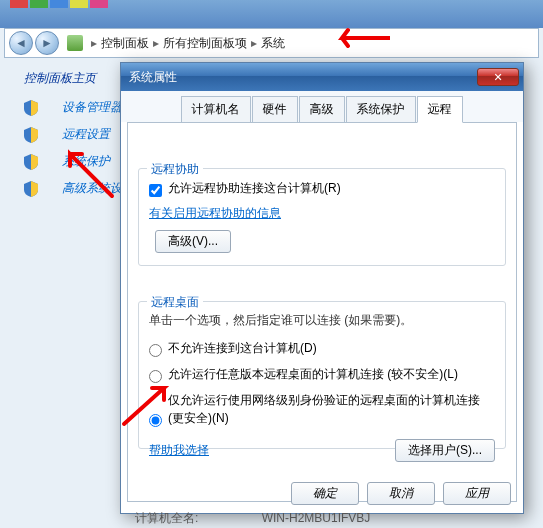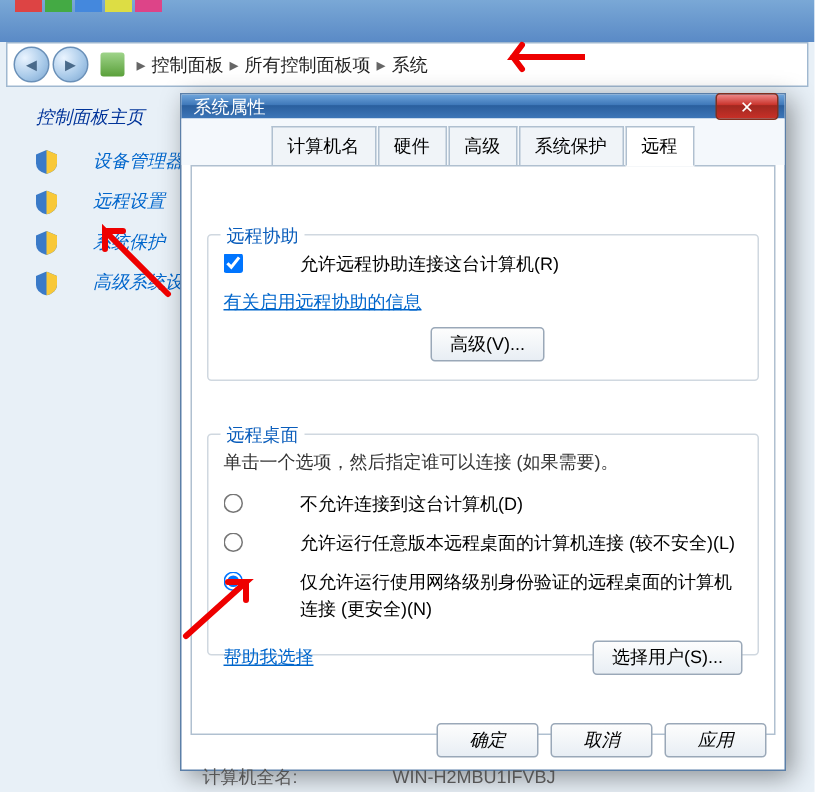--- a/index.html
+++ b/index.html
@@ -25,42 +25,42 @@
     
     
     .sidebar { position: absolute; left: 24px; top: 70px; width: 110px; font-style: italic; }
     .sidebar-title { color: #003399; font-size: 12px; margin-bottom: 12px; }
     .sidebar-item { display: flex; align-items: center; margin-bottom: 10px; font-size: 12px; cursor: pointer; gap: 20px; }
     .sidebar-item .shield { width: 14px; height: 16px; margin-right: 4px; }
     .sidebar-item span.link { color: #0066cc; }
     
     
     .dialog { position: absolute; left: 120px; top: 62px; width: 404px; height: 452px; background: #fff; border: 1px solid #5b7fa8; box-shadow: 4px 4px 16px rgba(0,0,0,0.4); }
-    .dialog-titlebar { height: 16px; background: linear-gradient(#6ea4da, #3d76b8 45%, #2a5f9e 46%, #3d76b8); display: flex; align-items: center; justify-content: space-between; padding: 0 4px 0 8px; }
+    .dialog-titlebar { height: 28px; background: linear-gradient(#6ea4da, #3d76b8 45%, #2a5f9e 46%, #3d76b8); display: flex; align-items: center; justify-content: space-between; padding: 0 4px 0 8px; }
     .dialog-title { color: #fff; font-size: 12px; }
     .close-btn { width: 42px; height: 18px; background: linear-gradient(#e88, #c83028 45%, #a02820 46%, #c83028); border: 1px solid #803020; border-radius: 3px; display: flex; align-items: center; justify-content: center; color: #fff; font-size: 11px; cursor: pointer; }
     
     
     .tab-row { display: flex; padding: 4px 6px 0 6px; background: #f4f8fc; border-bottom: none; justify-content: center; }
     .tab { padding: 4px 10px; font-size: 12px; border: 1px solid #b0c0d0; border-bottom: none; background: #f0f4f8; margin-right: 1px; cursor: pointer; position: relative; top: 1px; }
     .tab.active { background: #fff; border-bottom: 1px solid #fff; z-index: 2; }
     
     .tab-panel { border: 1px solid #b0c0d0; margin: 0 6px 6px 6px; background: #fff; padding: 10px; height: 380px; position: relative; font-size: 12px; }
     
     
     .groupbox { border: 1px solid #d0d8e0; border-radius: 3px; padding: 10px 10px 12px 10px; margin-bottom: 16px; position: relative; margin-top: 35px; }
     .groupbox-title { position: absolute; top: -8px; left: 8px; background: #fff; padding: 0 4px; font-size: 12px; color: #0a5dbb; }
-    .gb-row { margin-bottom: 8px; display: flex; align-items: flex-start; gap: 32px; }
+    .gb-row { margin-bottom: 8px; display: flex; align-items: flex-end; }
     .gb-row input[type=checkbox], .gb-row input[type=radio] { margin-right: 6px; margin-top: 2px; }
     .gb-row label { flex: 1; line-height: 1.5; }
     .link-text { color: #0066cc; cursor: pointer; text-decoration: underline; }
     .hint-text { color: #333; margin-bottom: 10px; }
     
     .btn { padding: 2px 12px; font-size: 12px; border: 1px solid #9aa8b8; background: linear-gradient(#fdfdfd, #e8eef4); border-radius: 3px; cursor: pointer; min-width: 72px; text-align: center; }
-    .btn-row-right { display: flex; justify-content: center; }
+    .btn-row-right { display: flex; justify-content: flex-start; }
     .btn-row-right .btn { margin-left: 6px; }
     
     .dialog-buttons { position: absolute; bottom: 8px; right: 12px; display: flex; font-style: italic; }
     .dialog-buttons .btn { margin-left: 8px; min-width: 68px; }
     
     
     .bg-content { position: absolute; left: 135px; top: 510px; font-size: 12px; color: #555; }
     .bg-label { margin-right: 60px; }
     
     

